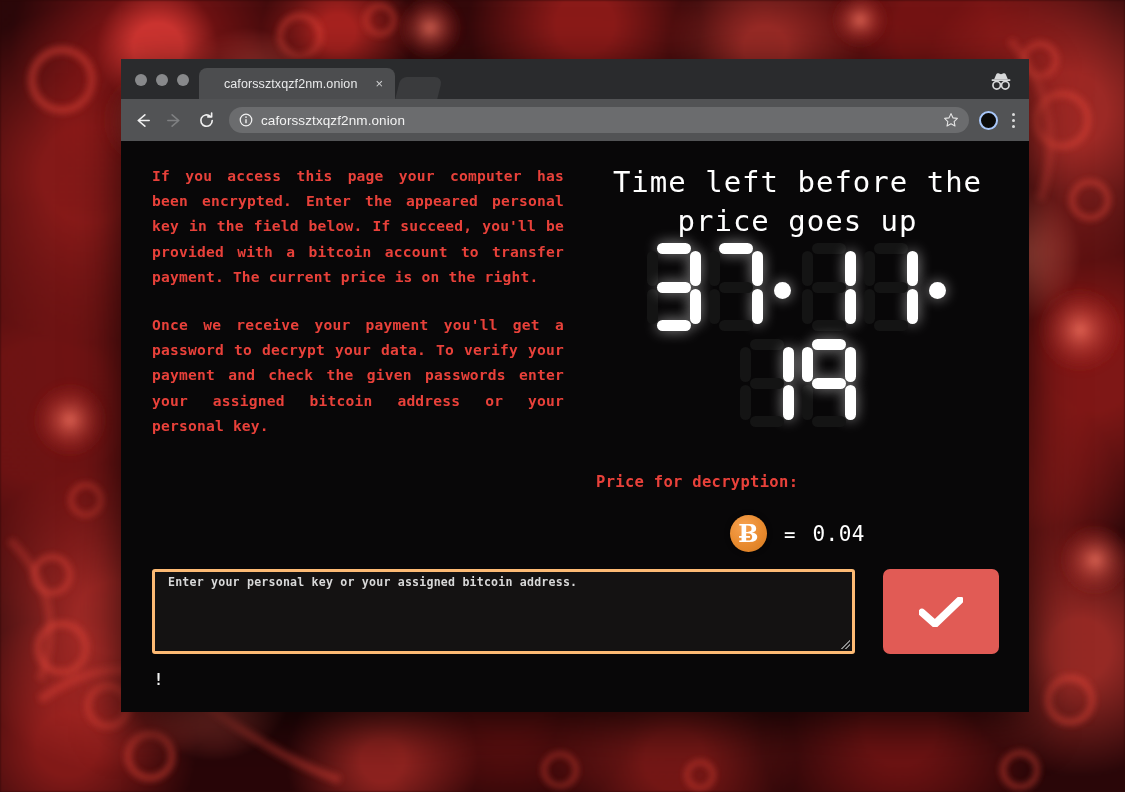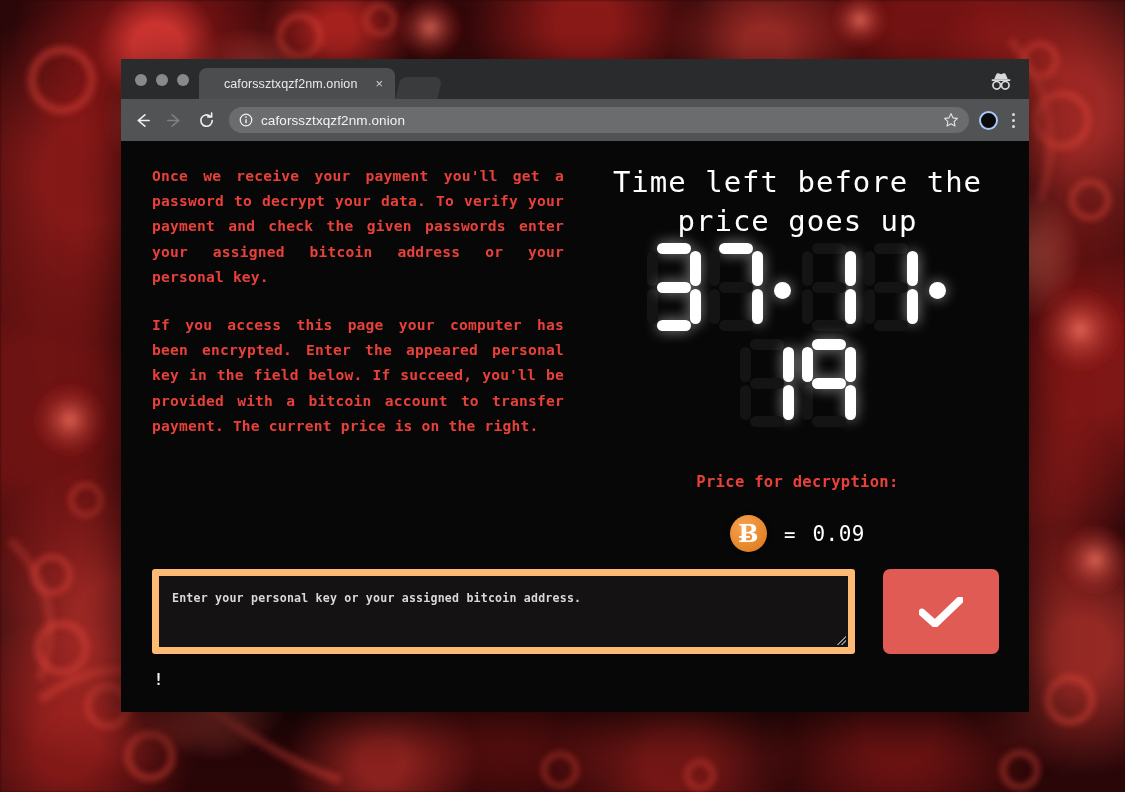--- a/index.html
+++ b/index.html
@@ -147,21 +147,21 @@
   .s-c { left: 44px; top: 48px; width: 11px; height: 35px; }
   .sep {
     width: 17px; height: 17px; border-radius: 50%; background: #ffffff;
     box-shadow: 0 0 14px rgba(255,255,255,.55);
     margin: 0 7px; align-self: center; position: relative; top: 3px;
   }
 
   .price-label {
     font-family: "DejaVu Sans Mono", "Liberation Mono", monospace;
     font-weight: bold; color: #e8413a; font-size: 15.5px;
-    text-align: center; margin-top: 44px; letter-spacing: .3px;
+    text-align: left; margin-top: 44px; letter-spacing: .3px;
   }
   .price-row {
     display: flex; align-items: center; justify-content: center;
     gap: 17px; margin-top: 24px;
   }
   .btc {
     width: 37px; height: 37px; border-radius: 50%;
     background: radial-gradient(circle at 38% 32%, #f7a250 0%, #e88a2e 55%, #d4791f 100%);
     color: #fff; font-family: "DejaVu Serif", serif; font-weight: bold;
     font-size: 24px; display: flex; align-items: center; justify-content: center;
@@ -173,22 +173,22 @@
   }
   .amount { font-size: 21px; letter-spacing: .5px; }
 
   
   .form-row {
     position: absolute; left: 31px; right: 30px; bottom: 58px;
     display: flex; align-items: flex-start; gap: 28px;
   }
   .keyfield {
     flex: 1; height: 85px; background: #141212;
-    border: 7px solid #fdba74; border-radius: 3px;
-    padding: 15px 13px; position: relative;
+    border: 3px solid #fdba74; border-radius: 3px;
+    padding: 3px 13px; position: relative;
   }
   .keyfield-placeholder {
     font-family: "DejaVu Sans Mono", "Liberation Mono", monospace;
     font-weight: bold; color: #d8d8d8; font-size: 11.6px; letter-spacing: .2px;
   }
   .resize-grip {
     position: absolute; right: 2px; bottom: 2px; width: 9px; height: 9px;
     background:
       linear-gradient(135deg, transparent 45%, #8b8b8b 45%, #8b8b8b 56%, transparent 56%),
       linear-gradient(135deg, transparent 70%, #8b8b8b 70%, #8b8b8b 81%, transparent 81%);
@@ -311,22 +311,22 @@
           <i></i>
           <i></i>
         </span>
     </div>
 
     <div class="page">
 
       <div class="cols">
 
         <div class="col-left">
+          <p class="body-text">If you access this page your computer has been encrypted. Enter the appeared personal key in the field below. If succeed, you'll be provided with a bitcoin account to transfer payment. The current price is on the right.</p>
           <p class="body-text">Once we receive your payment you'll get a password to decrypt your data. To verify your payment and check the given passwords enter your assigned bitcoin address or your personal key.</p>
-          <p class="body-text">If you access this page your computer has been encrypted. Enter the appeared personal key in the field below. If succeed, you'll be provided with a bitcoin account to transfer payment. The current price is on the right.</p>
         </div>
 
         <div class="col-right">
           <div class="timer-head">Time left before the price goes up</div>
 
           <div class="clock">
 
             <div class="clock-row">
               <div class="digit">
                 <span class="seg s-a on"></span>
@@ -387,21 +387,21 @@
                   <span class="seg s-f on"></span>
                 <span class="seg s-g on"></span>
               </div>
             </div>
           </div>
 
           <div class="price-label">Price for decryption:</div>
           <div class="price-row">
             <span class="btc">Ƀ</span>
             <span class="eq">=</span>
-            <span class="amount">0.09</span>
+            <span class="amount">0.04</span>
           </div>
         </div>
       </div>
 
       <div class="form-row">
         <div class="keyfield">
           <div class="keyfield-placeholder">Enter your personal key or your assigned bitcoin address.</div>
           <span class="resize-grip"></span>
         </div>
         <div class="submit">

